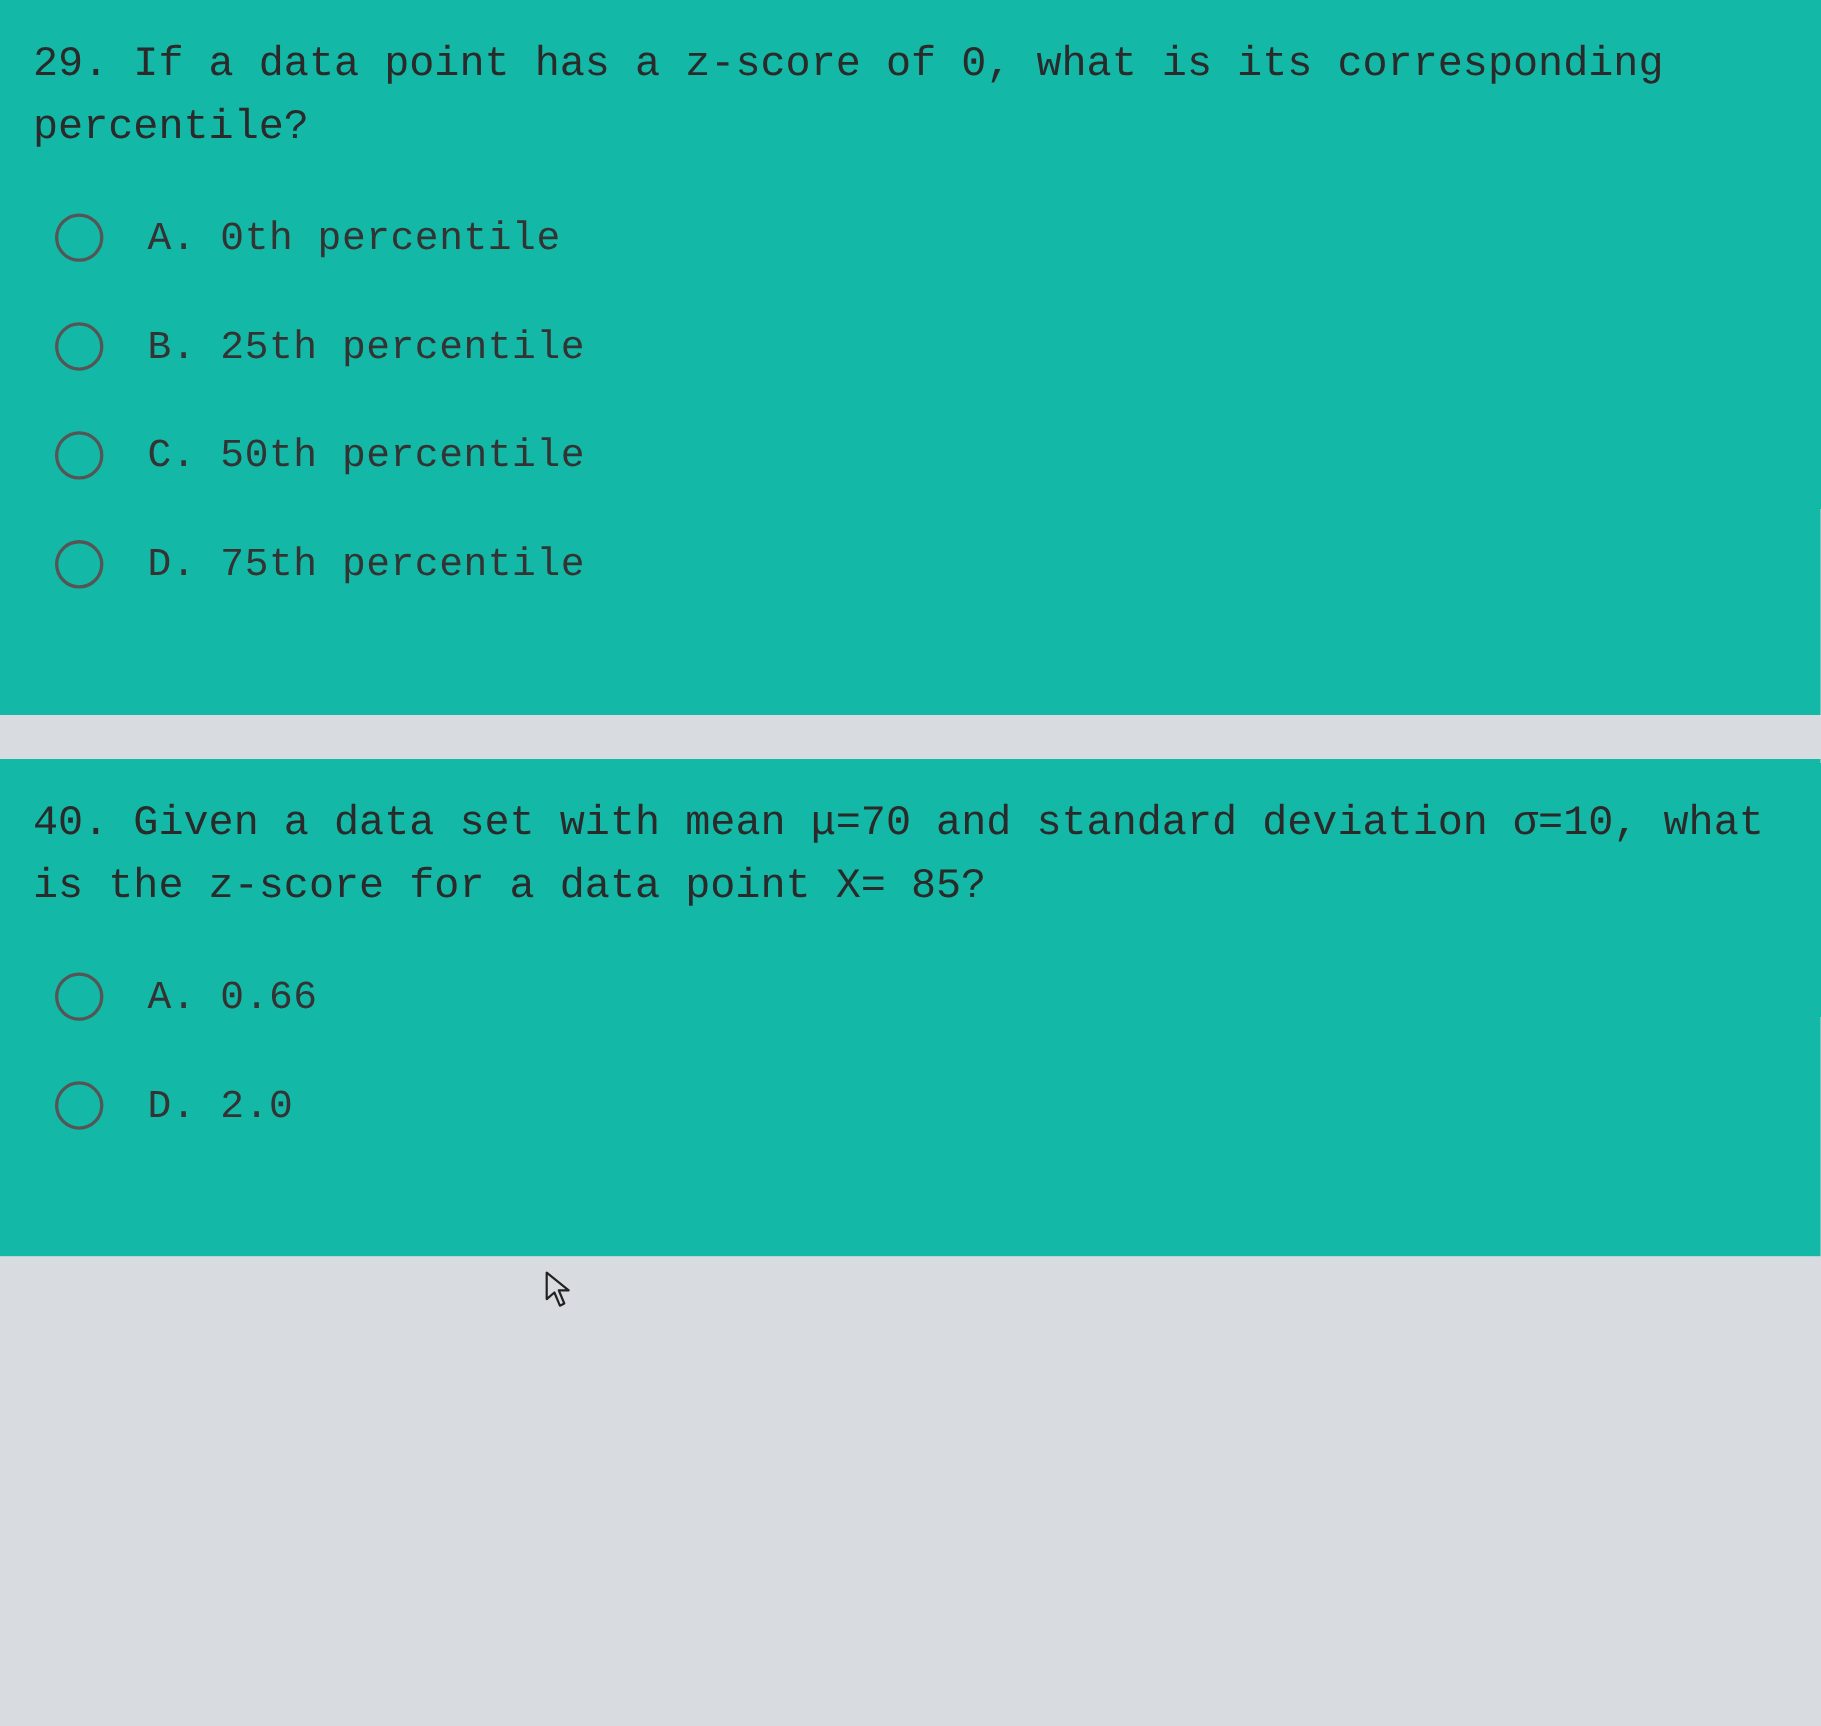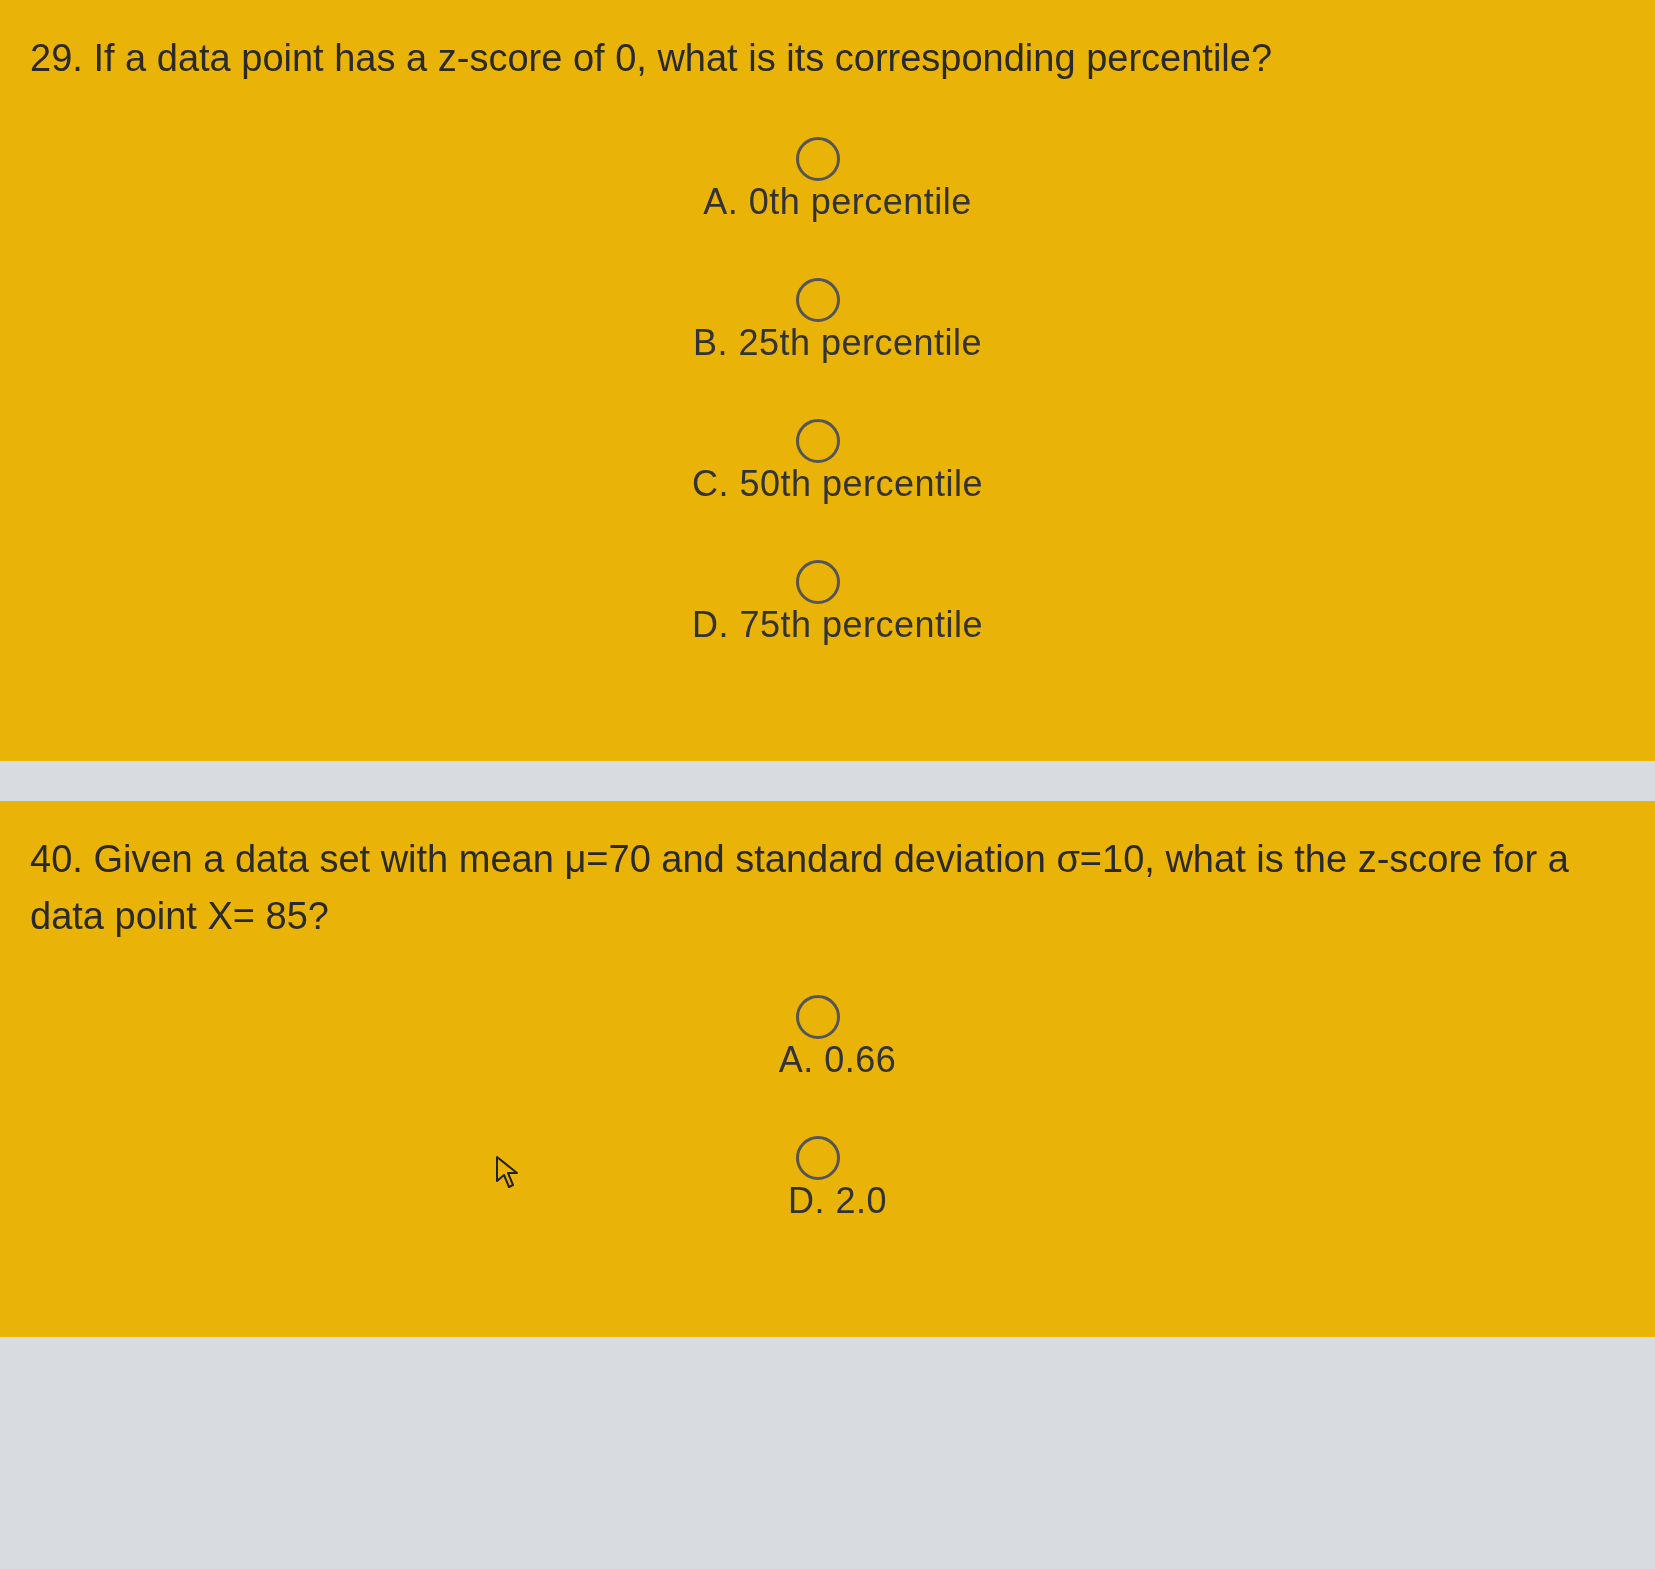--- a/index.html
+++ b/index.html
@@ -8,38 +8,38 @@
     box-sizing: border-box;
   }
   body {
     width: 1655px;
     height: 1569px;
     font-family: Arial, Helvetica, sans-serif;
     background: #d8dce0;
     overflow: hidden;
   }
   .question-card {
-    background: #eab308;
+    background: #14b8a6;
     padding: 30px 30px 60px 30px;
     margin-bottom: 40px;
+    font-family: Liberation Mono, monospace;
   }
   .question-text {
     font-size: 38px;
     color: #2a2a2a;
     margin-bottom: 50px;
     line-height: 1.5;
     font-weight: 400;
   }
   .option-row {
     display: flex;
     align-items: center;
     margin-bottom: 55px;
     padding-left: 20px;
     cursor: pointer;
-    flex-direction: column;
   }
   .radio-circle {
     width: 44px;
     height: 44px;
     border: 3px solid #555;
     border-radius: 50%;
     margin-right: 40px;
     flex-shrink: 0;
     background: transparent;
   }

